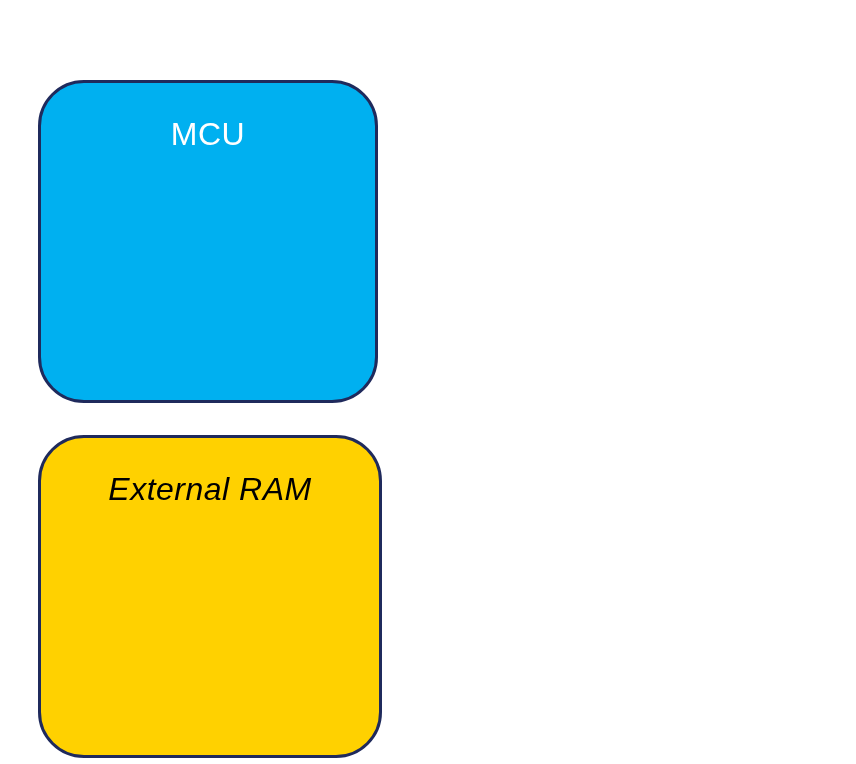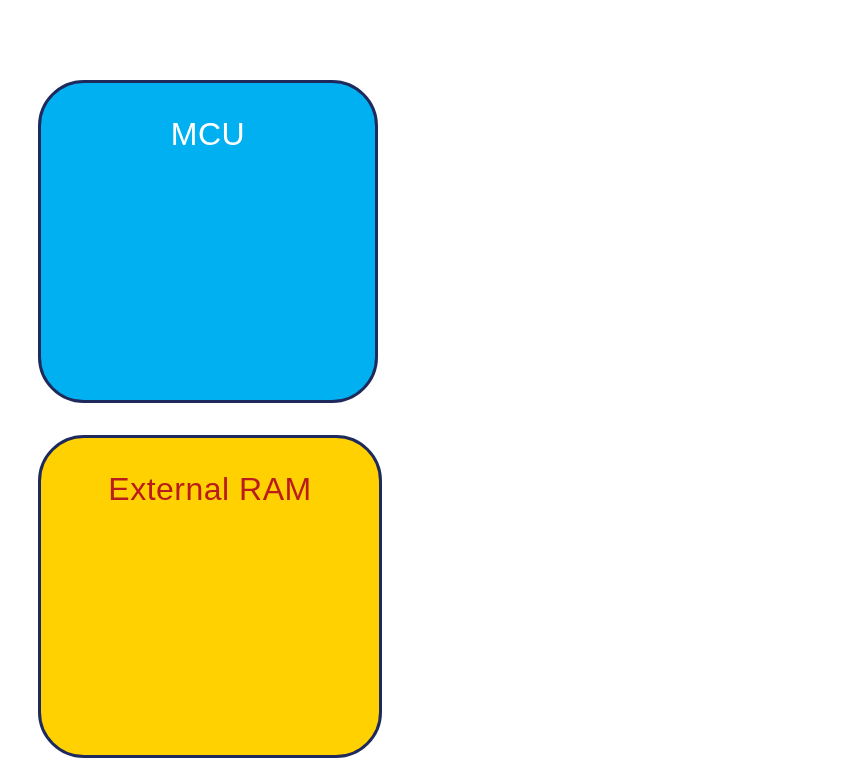--- a/index.html
+++ b/index.html
@@ -37,16 +37,16 @@
 <body>
 
 <div class="canvas" style="background: rgb(255, 255, 255); margin-top: 40px;">
 
   <div class="node" style="left: 38px; top: 40px; width: 340px; height: 323px; background: rgb(0, 176, 240); border-color: rgb(31, 42, 92);">
     <span class="label" style="color: rgb(255, 255, 255);">MCU</span>
   </div>
 
 
   <div class="node" style="left: 38px; top: 395px; width: 344px; height: 323px; background: rgb(255, 209, 0); border-color: rgb(31, 42, 92);">
-    <span class="label" style="color: #b91c1c;">External RAM</span>
+    <span class="label" style="color: #000000; font-style: italic;">External RAM</span>
   </div>
 
 </div>
 
 </body></html>

